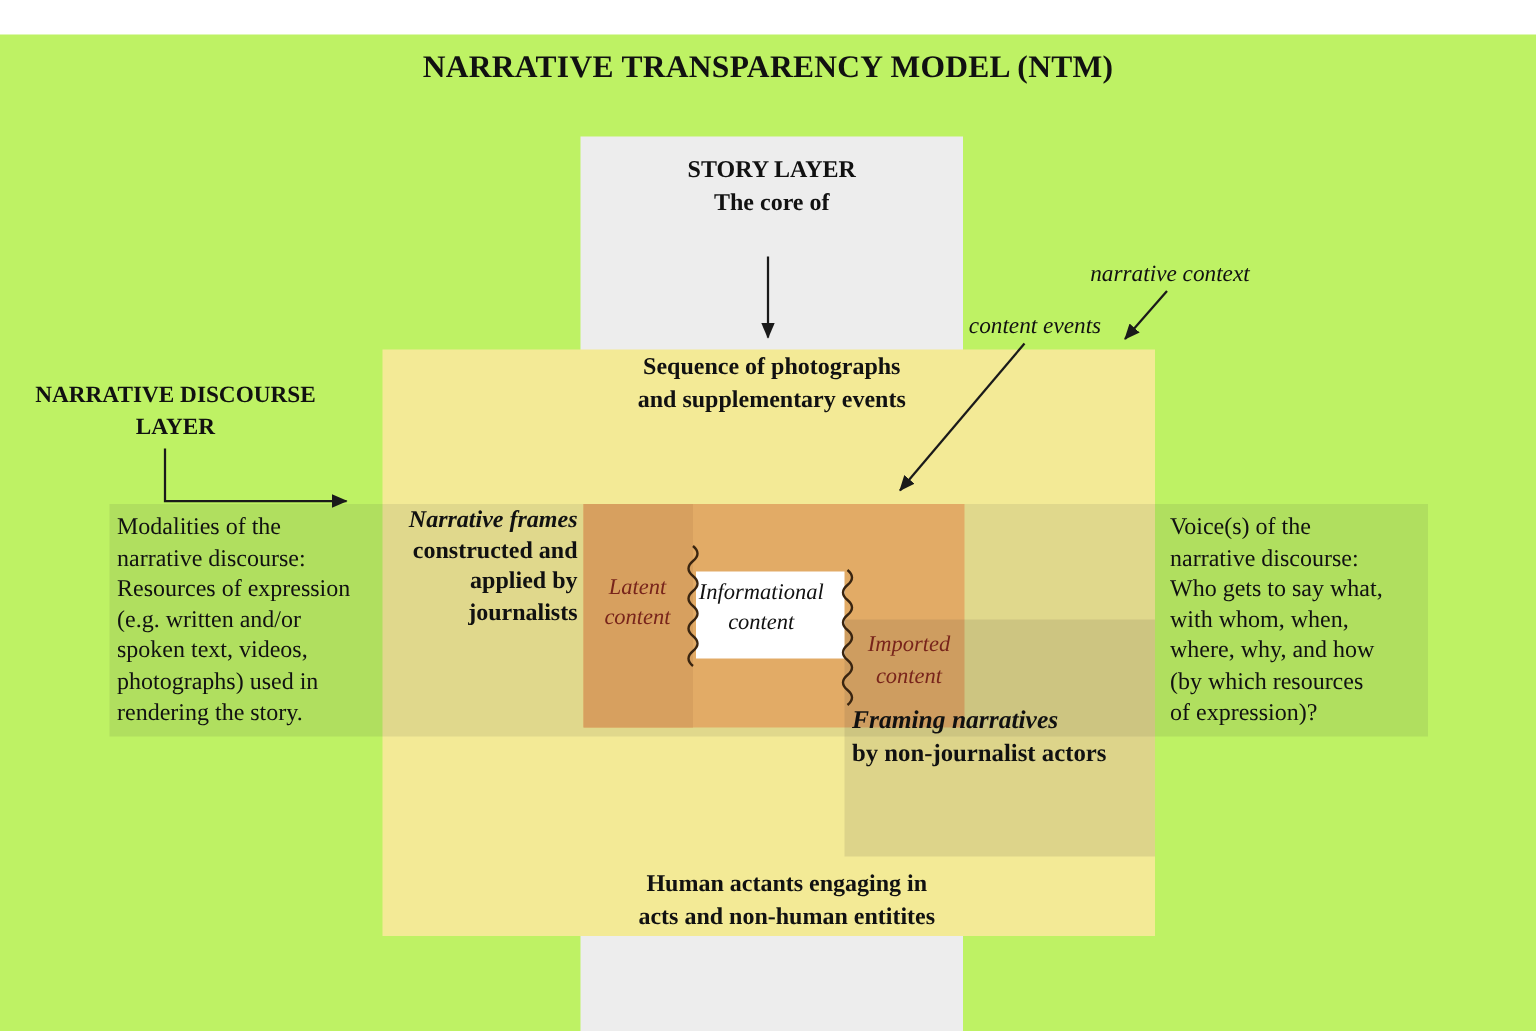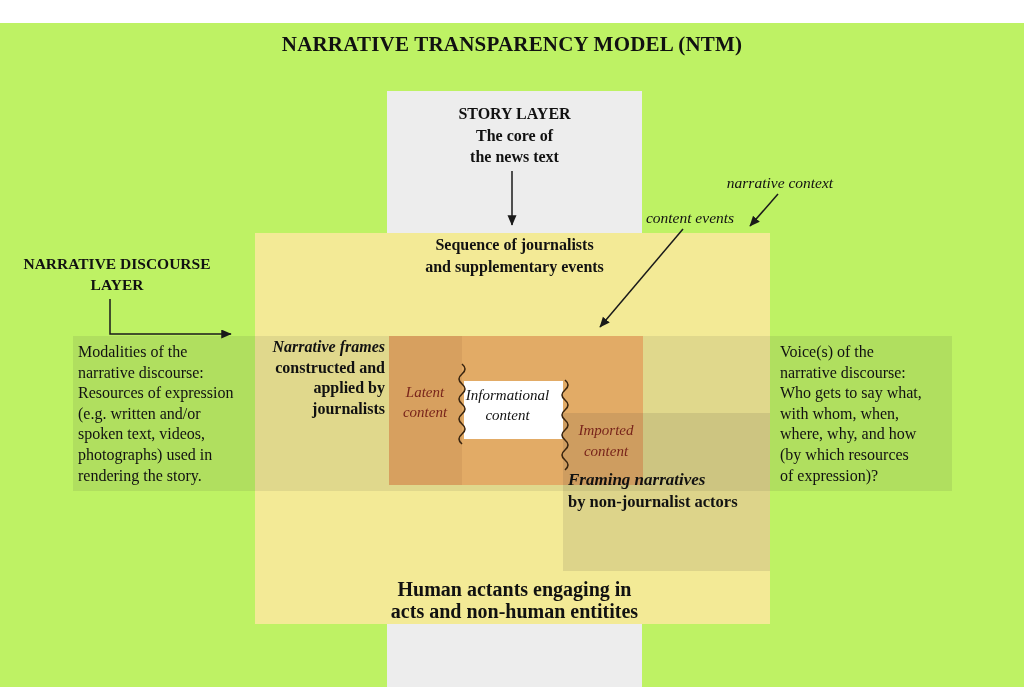--- a/index.html
+++ b/index.html
@@ -30,21 +30,21 @@
   .cl-label{left:610px;top:184px;width:160px;font-size:15.5px;}
   .discourse-label{left:2px;top:230px;width:230px;font-size:15.5px;font-weight:bold;line-height:21px;}
   .modalities{left:78px;top:319px;width:182px;font-size:16px;line-height:20.6px;}
   .voices{left:780px;top:319px;width:178px;font-size:16px;line-height:20.6px;}
   .frames-block{left:250px;top:314px;width:135px;font-size:16px;font-weight:bold;line-height:20.5px;}
   .latent-label{left:392px;top:359px;width:66px;font-size:15px;line-height:20px;}
   .info-label{left:464px;top:362px;width:87px;font-size:15px;line-height:20px;}
   .imported-label{left:570px;top:397px;width:72px;font-size:15px;line-height:21px;}
   .framing-block{left:568px;top:446px;width:210px;font-size:16.5px;font-weight:bold;line-height:22px;}
   .framing-block .line1{font-size:17px;}
-  .human-actants{left:387px;top:556px;width:255px;font-size:20px;font-weight:bold;}
+  .human-actants{left:397px;top:556px;width:255px;font-size:16px;font-weight:bold;}
 
   svg.overlay{position:absolute;left:0;top:0;width:1024px;height:687px;pointer-events:none;}
 </style>
 </head>
 <body>
 
 <div class="canvas">
 
   <div class="rect story-band" style="background: rgb(237, 237, 237);"></div>
   <div class="rect yellow-rect" style="background: rgb(243, 234, 150);"></div>
@@ -66,25 +66,24 @@
     <polyline points="110,276 110,311 231,311" fill="none" stroke="#1a1a1a" stroke-width="1.5" marker-end="url(#ah)"></polyline>
     <path d="M462,341 q6,5 0,10 q-6,5 0,10 q6,5 0,10 q-6,5 0,10 q6,5 0,10 q-6,5 0,10 q6,5 0,10 q-6,5 0,10" fill="none" stroke="#3a2510" stroke-width="1.6"></path>
     <path d="M565,357 q6,5 0,10 q-6,5 0,10 q6,5 0,10 q-6,5 0,10 q6,5 0,10 q-6,5 0,10 q6,5 0,10 q-6,5 0,10 q6,5 0,10" fill="none" stroke="#3a2510" stroke-width="1.6"></path>
   </svg>
 
   <div class="txt title">NARRATIVE TRANSPARENCY MODEL (NTM)</div>
 
   <div class="txt story-heading ctr">
     <div>STORY LAYER</div>
     <div>The core of</div>
-    <div>the news text</div>
   </div>
 
   <div class="txt sequence ctr">
-    <div>Sequence of journalists</div>
+    <div>Sequence of photographs</div>
     <div>and supplementary events</div>
   </div>
 
   <div class="txt nc-label ctr b i">narrative context</div>
   <div class="txt cl-label ctr b i">content events</div>
 
   <div class="txt discourse-label ctr">
     <div>NARRATIVE DISCOURSE</div>
     <div>LAYER</div>
   </div>

